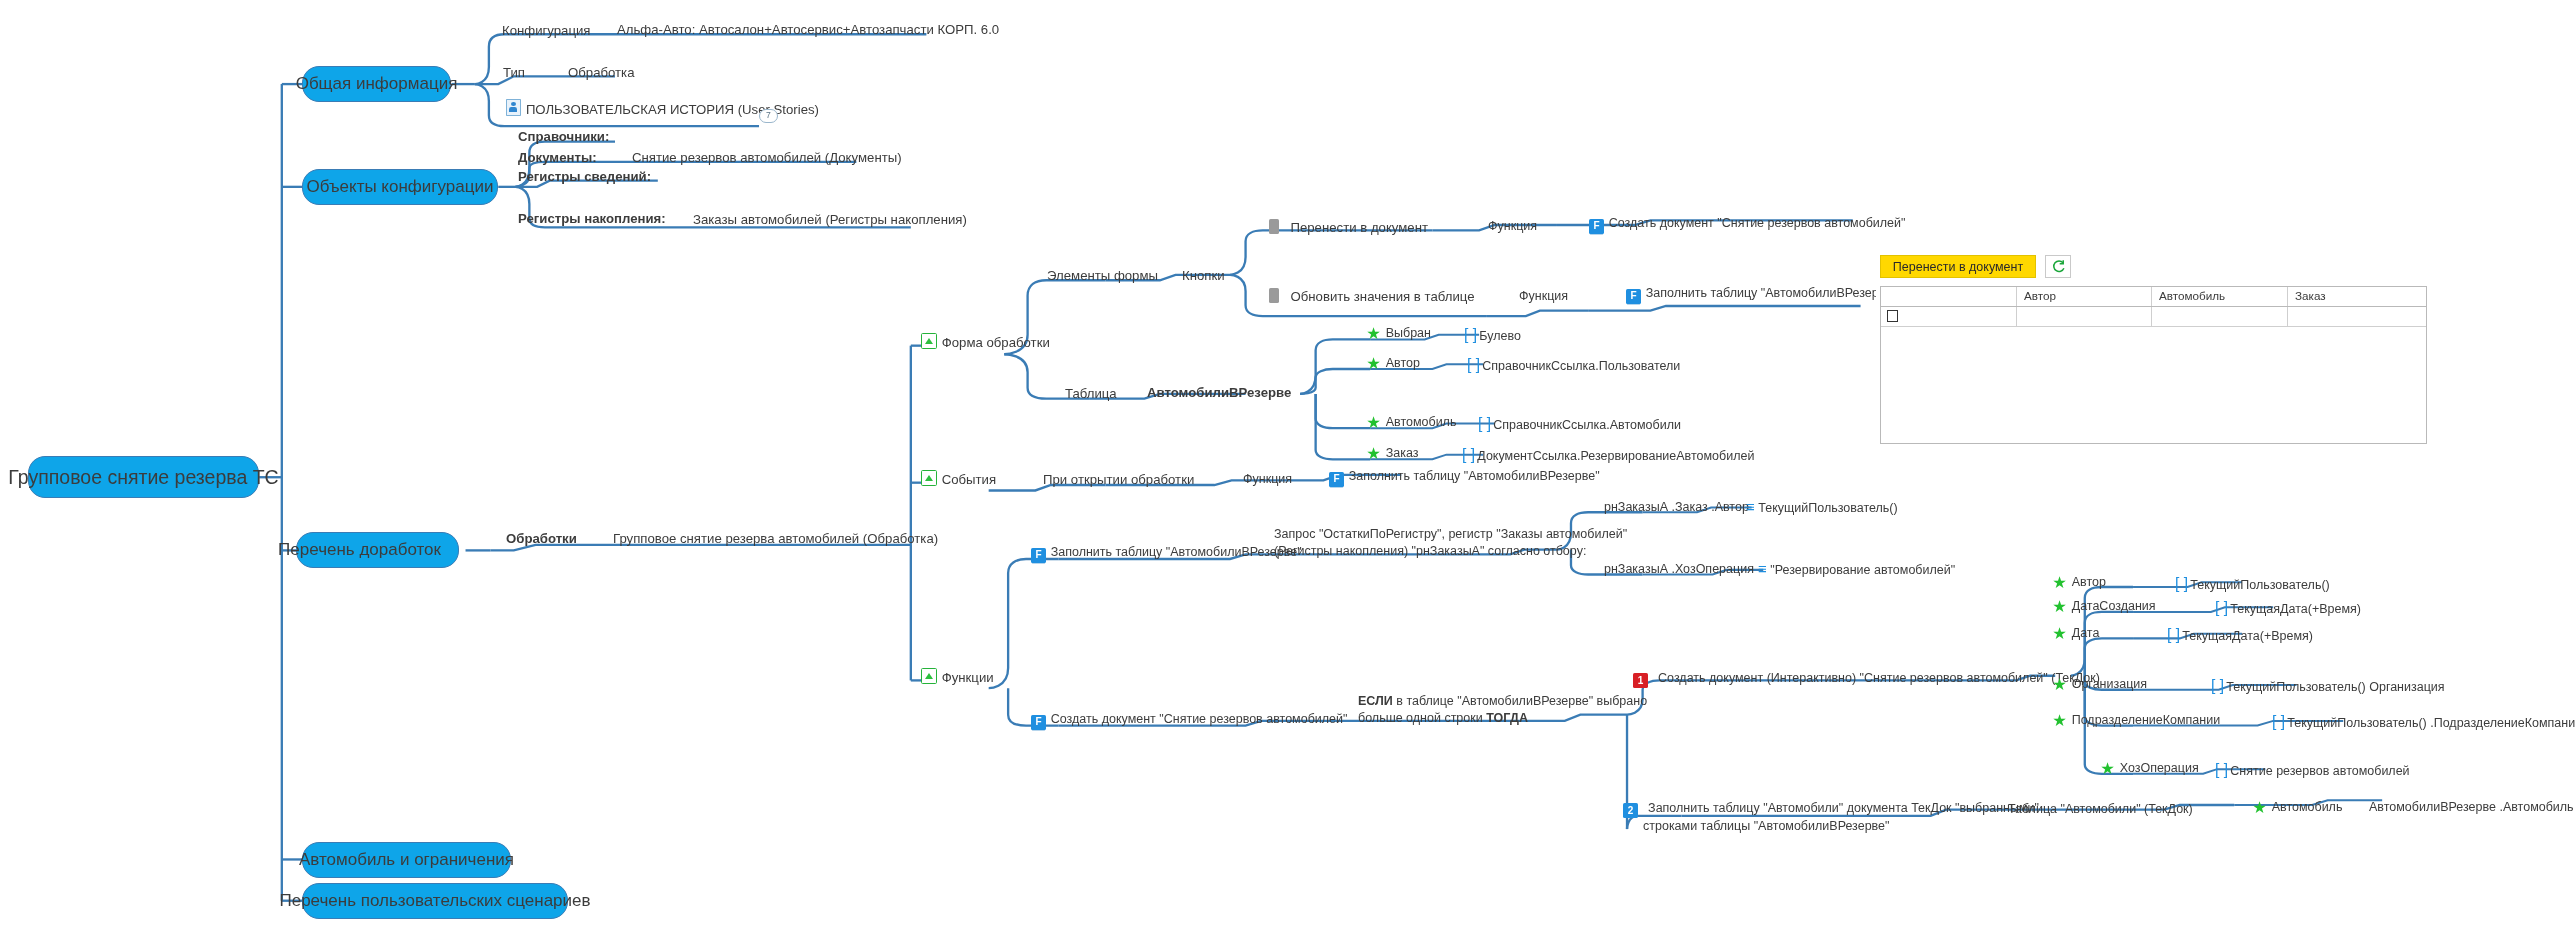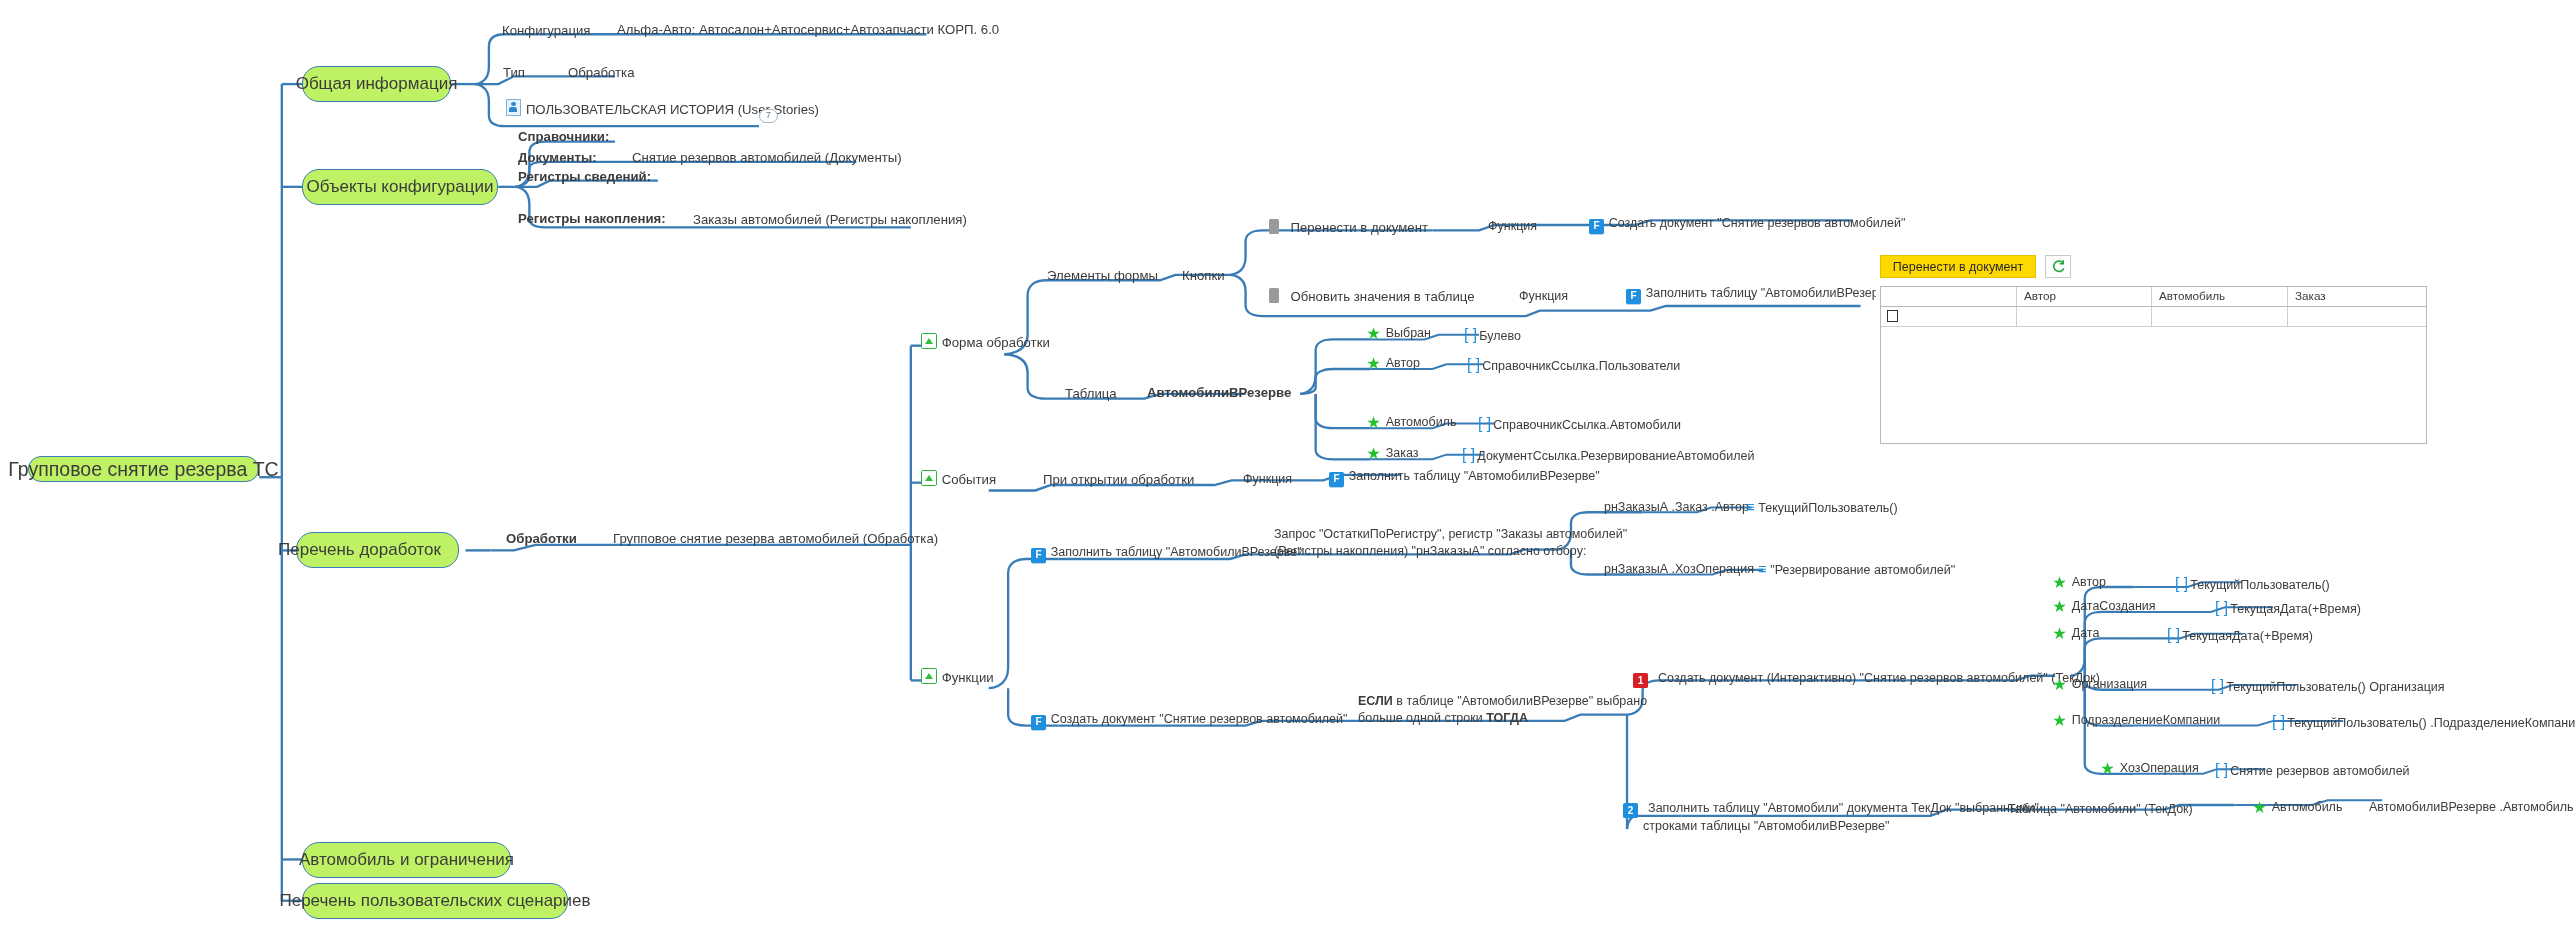--- a/index.html
+++ b/index.html
@@ -9,28 +9,28 @@
     color:#333333;
     -webkit-font-smoothing:antialiased;
   }
   #canvas{position:absolute;left:0;top:0;width:2576px;height:949px;}
   svg.edges{position:absolute;left:0;top:0;width:2576px;height:949px;pointer-events:none;}
 
   
   .node{position:absolute;box-sizing:border-box;white-space:nowrap;}
 
   .rounded{
-    background:#bef264;
+    background:#0ea5e9;
     border:1.6px solid #3a7cb5;
     border-radius:17px;
     display:flex;align-items:center;justify-content:center;
     color:#3c3c3c;
     padding:0 17px;
   }
-  .root{font-size:19.5px;height:26px;}
+  .root{font-size:19.5px;height:42px;}
   .branch{font-size:17px;height:36px;}
 
   
   .lbl{
     position:absolute;white-space:nowrap;line-height:1.15;
     color:#3c3c3c;
   }
   .lbl.b{font-weight:bold;}
   .lbl.two{line-height:1.35;}
 

